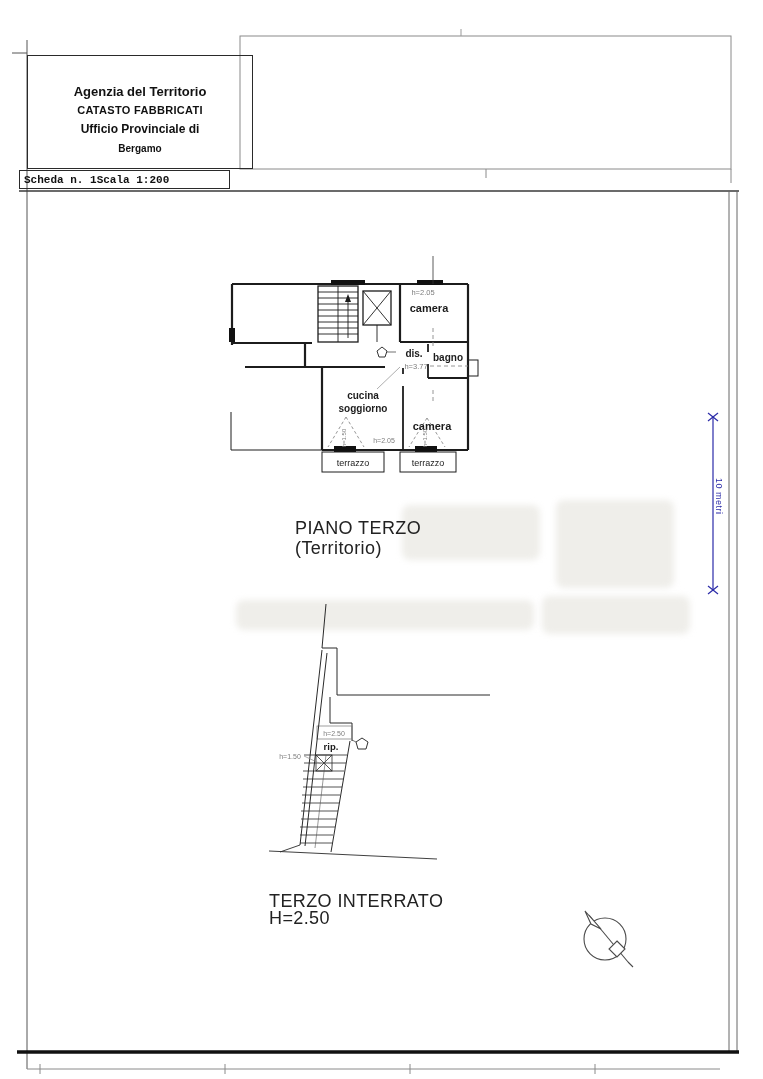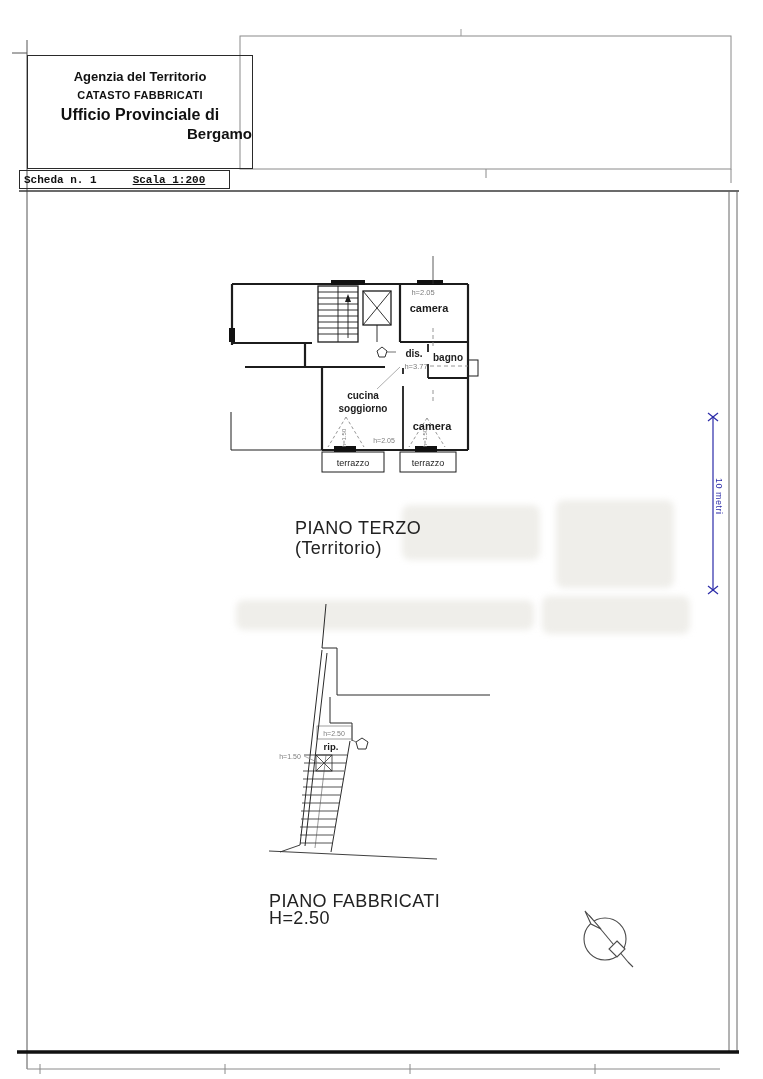--- a/index.html
+++ b/index.html
@@ -2,32 +2,32 @@
 <html><head>
 <meta charset="utf-8">
 <style>
   html,body{margin:0;padding:0;background:#fff;}
   .page{position:relative;width:763px;height:1079px;background:#fff;overflow:hidden;
         font-family:"Liberation Sans",sans-serif;color:#111;}
   .page svg{position:absolute;left:0;top:0;z-index:2;font-family:"Liberation Sans",sans-serif;}
   .abs{position:absolute;z-index:3;}
   .watermark{position:absolute;z-index:1;background:#efeeea;filter:blur(3px);border-radius:8px;}
   .header-box{left:27px;top:55px;width:226px;height:114px;border:1px solid #2a2a2a;
-              text-align:center;box-sizing:border-box;padding-top:11px;}
+              text-align:center;box-sizing:border-box;padding-top:26px;}
   .header-box p{margin:0;line-height:19px;}
   .h-l1{font-size:13px;font-weight:700;}
   .h-l2{font-size:11px;font-weight:700;letter-spacing:.3px;}
-  .h-l3{font-size:16px;font-weight:700;}
-  .h-l4{font-size:15px;font-weight:700;text-align:right;}
+  .h-l3{font-size:12px;font-weight:700;}
+  .h-l4{font-size:10px;font-weight:700;}
   .scheda-bar{left:19px;top:170px;width:211px;height:19px;border:1px solid #2a2a2a;
               box-sizing:border-box;display:flex;align-items:center;
               font-family:"Liberation Mono",monospace;font-size:11px;font-weight:700;
               white-space:nowrap;}
   .scheda-bar .s1{margin-left:4px;}
-  .scheda-bar .s2{margin-left:36px;text-decoration:underline;}
+  .scheda-bar .s2{}
   .title-block{color:#222;font-size:18px;letter-spacing:.4px;line-height:20px;}
   .title-terzo{left:295px;top:518px;}
   .title-interrato{left:269px;top:893px;line-height:17px;}
 </style>
 </head>
 <body>
 
 <div class="page">
 
   <div class="watermark" style="left:402px;top:505px;width:138px;height:55px;"></div>
@@ -223,17 +223,17 @@
   <div class="abs scheda-bar">
     <span class="s1">Scheda n. 1</span>
     <span class="s2">Scala 1:200</span>
   </div>
 
   <div class="abs title-block title-terzo">
     <div>PIANO TERZO</div>
     <div>(Territorio)</div>
   </div>
   <div class="abs title-block title-interrato">
-    <div>PIANO FABBRICATI</div>
+    <div>TERZO INTERRATO</div>
     <div>H=2.50</div>
   </div>
 
 </div>
 
 </body></html>

